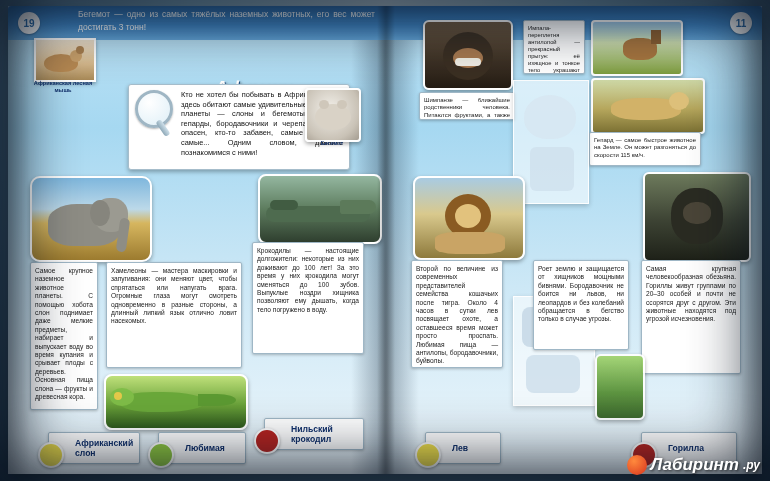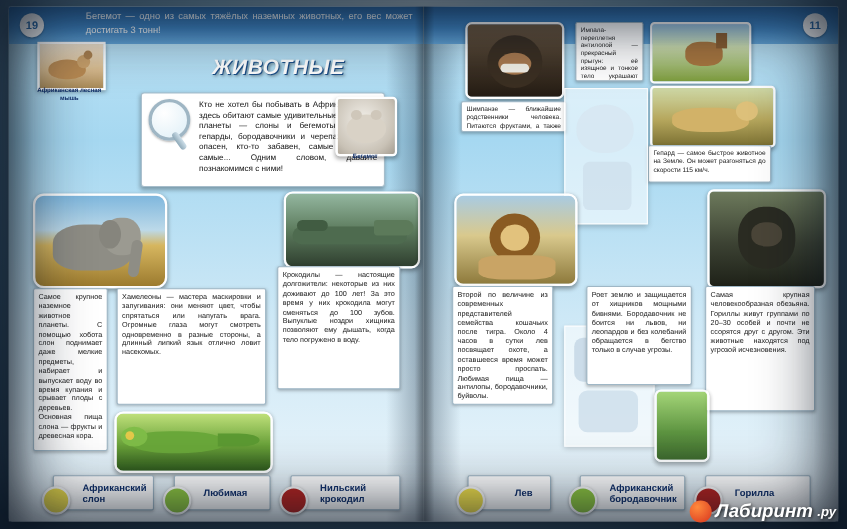--- a/index.html
+++ b/index.html
@@ -168,21 +168,20 @@
       <div class="band-text">Бегемот — одно из самых тяжёлых наземных животных, его вес может достигать 3 тонн!</div>
 
       <div class="photo ph-mouse" style="left:26px;top:32px;width:58px;height:40px;">
         <div style="position:absolute;left:8px;top:14px;width:34px;height:18px;border-radius:50% 50% 45% 45%;background:#b98a52;"></div>
         <div style="position:absolute;left:34px;top:10px;width:12px;height:12px;border-radius:50%;background:#c9a06a;"></div>
         <div style="position:absolute;left:40px;top:6px;width:8px;height:8px;border-radius:50%;background:#a97f4e;"></div>
       </div>
       <div style="position:absolute;left:24px;top:74px;width:62px;font-size:5.6px;line-height:7px;color:#11306b;text-align:center;font-weight:bold;">Африканская лесная мышь</div>
 
       <div class="title">
-        <span class="l1">ЖИВОТНЫЕ</span>
         <span class="l2">Африки</span>
       </div>
 
       <div class="intro">
         <div style="float:left;width:46px;height:58px;"></div>
         <span>Кто не хотел бы побывать в Африке! Именно здесь обитают самые удивительные животные планеты — слоны и бегемоты, львы и гепарды, бородавочники и черепахи! Кто-то опасен, кто-то забавен, самые быстрые, самые... Одним словом, давайте познакомимся с ними!</span>
       </div>
       <div class="magnifier">
         <div class="mg-glass"></div>
         <div class="mg-handle"></div>
@@ -222,21 +221,21 @@
       </div>
 
       <div class="namebar" style="left:40px;bottom:10px;width:92px;">
         <span class="dot" style="background:#f2e14a;"></span>
         <span>Африканский слон</span>
       </div>
       <div class="namebar" style="left:150px;bottom:10px;width:88px;">
         <span class="dot" style="background:#8ec63f;"></span>
         <span>Любимая</span>
       </div>
-      <div class="namebar" style="left:256px;bottom:10px;width:100px;">
+      <div class="namebar" style="left:256px;bottom:24px;width:100px;">
         <span class="dot" style="background:#b5231f;"></span>
         <span>Нильский крокодил</span>
       </div>
     </div>
 
     <div class="page right">
 
       <div class="topband"></div>
       <div class="page-num">11</div>
 
@@ -280,27 +279,23 @@
       </div>
 
       <div class="txtbox" style="left:26px;top:254px;width:92px;height:108px;">Второй по величине из современных представителей семейства кошачьих после тигра. Около 4 часов в сутки лев посвящает охоте, а оставшееся время может просто проспать. Любимая пища — антилопы, бородавочники, буйволы.</div>
 
       <div class="txtbox" style="left:148px;top:254px;width:96px;height:90px;">Роет землю и защищается от хищников мощными бивнями. Бородавочник не боится ни львов, ни леопардов и без колебаний обращается в бегство только в случае угрозы.</div>
 
       <div class="txtbox" style="left:256px;top:254px;width:100px;height:114px;">Самая крупная человекообразная обезьяна. Гориллы живут группами по 20–30 особей и почти не ссорятся друг с другом. Эти животные находятся под угрозой исчезновения.</div>
 
       <div class="photo ph-green" style="left:210px;top:348px;width:46px;height:62px;border-radius:6px;opacity:.9;"></div>
 
-      <div class="namebar" style="left:40px;bottom:10px;width:76px;justify-content:center;">
+      <div class="namebar" style="left:40px;bottom:10px;width:76px;">
         <span class="dot" style="background:#f2e14a;"></span>
         <span>Лев</span>
-      </div>
-      <div class="namebar" style="left:142px;bottom:10px;width:96px;">
-        <span class="dot" style="background:#8ec63f;"></span>
-        <span>Африканский бородавочник</span>
       </div>
       <div class="namebar" style="left:256px;bottom:10px;width:96px;">
         <span class="dot" style="background:#b5231f;"></span>
         <span>Горилла</span>
       </div>
     </div>
 
     <div class="gutter"></div>
   </div>
 

